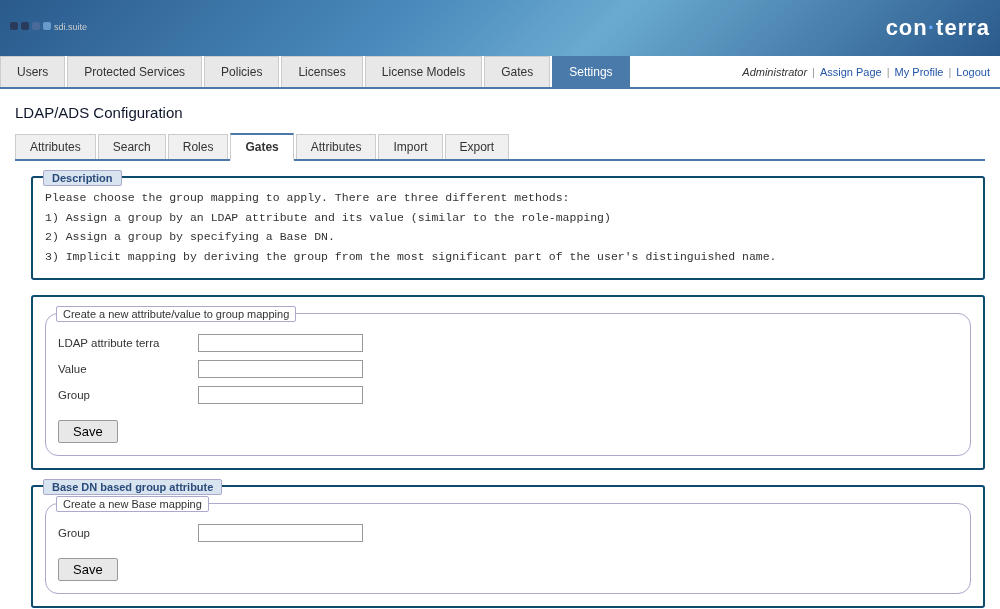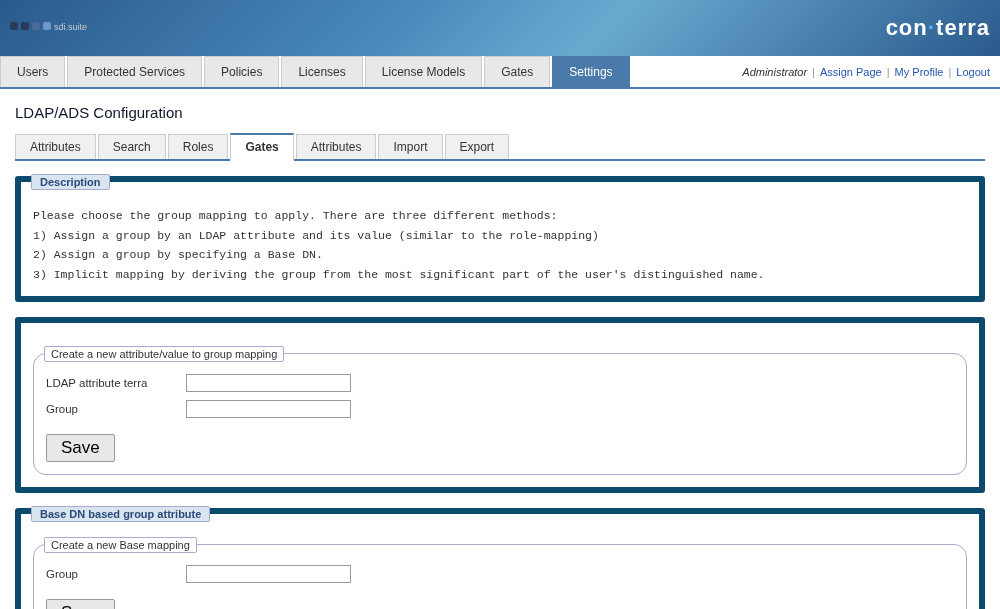--- a/index.html
+++ b/index.html
@@ -118,25 +118,26 @@
     .sub-tab.active {
       background: #fff;
       border-bottom: 2px solid #fff;
       margin-bottom: -2px;
       border-top: 2px solid #4a7aaa;
       font-weight: bold;
     }
 
     
     .section-box {
-      border: 6px solid #0c4a6e;
+      border: 2px solid #0c4a6e;
       border-radius: 3px;
       margin-bottom: 15px;
-      padding: 16px 12px 12px;
+      padding: 2px 12px 12px;
       position: relative;
+      margin-left: 16px;
     }
     .section-box .section-title {
       position: absolute;
       top: -8px;
       left: 10px;
       background: #d8e4f0;
       padding: 1px 8px;
       font-size: 11px;
       font-weight: bold;
       color: #2a4a7a;
@@ -187,21 +188,21 @@
       height: 18px;
       border: 1px solid #999;
       background: #fff;
       font-size: 11px;
       padding: 1px 3px;
     }
 
     .save-btn {
       margin-top: 8px;
       padding: 3px 14px;
-      font-size: 17px;
+      font-size: 13px;
       background: #e8e8e8;
       border: 1px solid #999;
       cursor: pointer;
       border-radius: 2px;
     }
   </style>
 </head>
 <body>
 
 <div class="header">
@@ -263,20 +264,24 @@
       <span>3) Implicit mapping by deriving the group from the most significant part of the user's distinguished name.</span>
     </div>
   </div>
 
   <div class="section-box">
     <div class="inner-box">
       <div class="inner-title">Create a new attribute/value to group mapping</div>
       <div style="margin-top:10px;">
         <div class="form-row">
           <div class="form-label">LDAP attribute terra</div>
+          <input class="form-input" type="text" value="" style="">
+        </div>
+        <div class="form-row">
+          <div class="form-label">Value</div>
           <input class="form-input" type="text" value="" style="">
         </div>
         <div class="form-row">
           <div class="form-label">Group</div>
           <input class="form-input" type="text" value="" style="">
         </div>
         <button class="save-btn">Save</button>
       </div>
     </div>
   </div>

